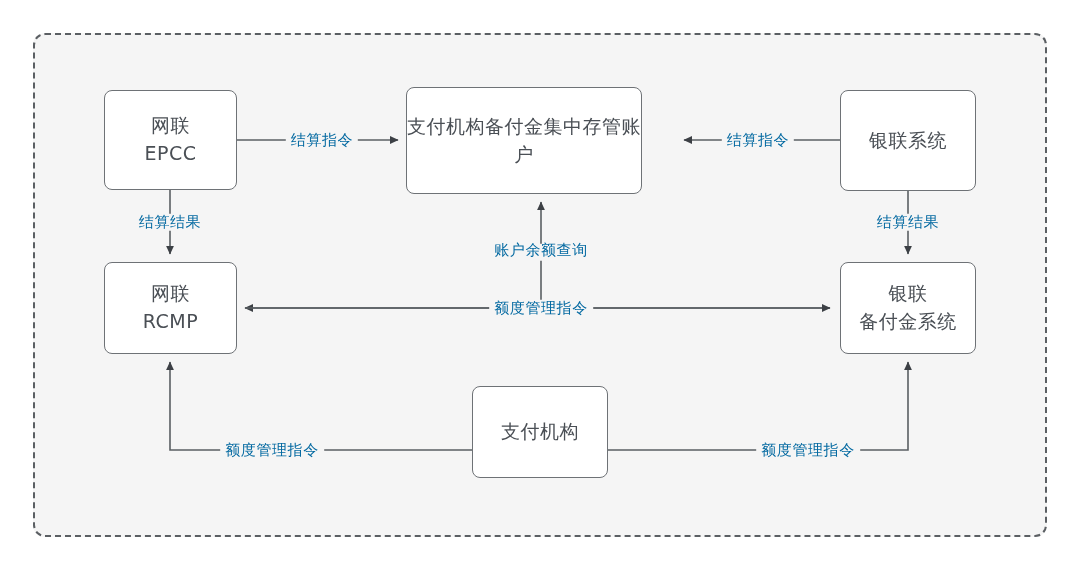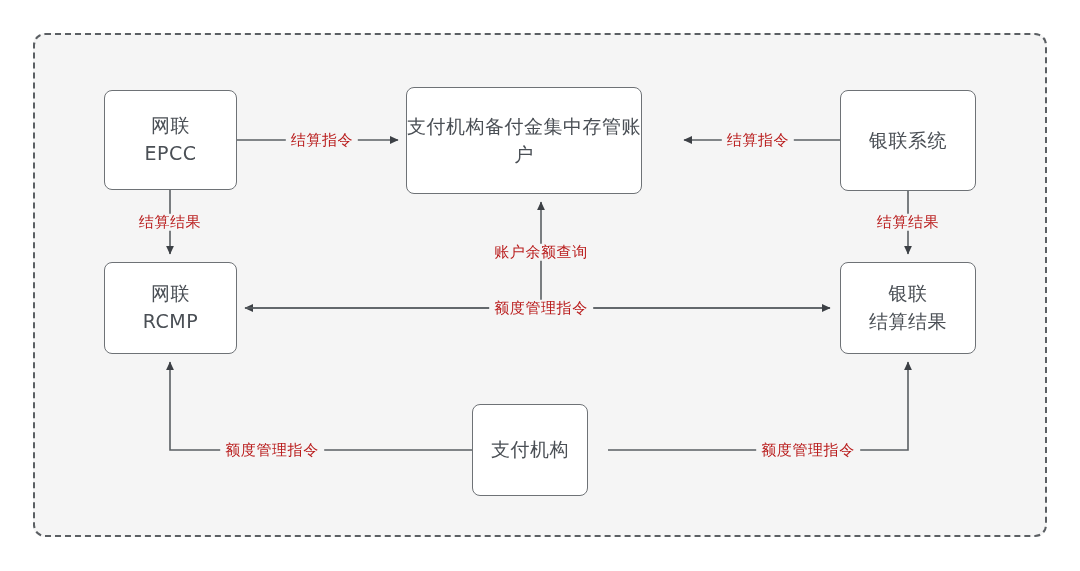--- a/index.html
+++ b/index.html
@@ -49,21 +49,21 @@
     text-align: center;
     color: #4a4f55;
     font-size: 19px;
     line-height: 1.45;
     letter-spacing: 0.5px;
     white-space: pre-line;
   }
   .node-label { display: block; white-space: pre-line; }
   .edge-label {
     position: absolute;
-    color: #b91c1c;
+    color: #0369a1;
     font-size: 15px;
     letter-spacing: 0.6px;
     background: #f5f5f5;
     padding: 0 5px;
     white-space: nowrap;
     transform: translate(-50%, -50%);
     line-height: 1.1;
     text-align: right;
   }
 </style>
@@ -128,36 +128,36 @@
     <span class="node-label">银联系统</span>
   </div>
 
   <div class="node" style="left:104px; top:262px; width:133px; height:92px;">
     <span class="node-label">网联
 RCMP</span>
   </div>
 
   <div class="node" style="left:840px; top:262px; width:136px; height:92px;">
     <span class="node-label">银联
-结算结果</span>
+备付金系统</span>
   </div>
 
-  <div class="node" style="left:472px; top:404px; width:116px; height:92px;">
+  <div class="node" style="left:472px; top:386px; width:136px; height:92px;">
     <span class="node-label">支付机构</span>
   </div>
 
   <div class="edge-label" style="left:322px; top:140px;">结算指令</div>
 
   <div class="edge-label" style="left:758px; top:140px;">结算指令</div>
 
   <div class="edge-label" style="left:170px; top:222px;">结算结果</div>
 
   <div class="edge-label" style="left:908px; top:222px;">结算结果</div>
 
-  <div class="edge-label" style="left:541px; top:252px;">账户余额查询</div>
+  <div class="edge-label" style="left:541px; top:252px;font-family:Liberation Mono, monospace;">账户余额查询</div>
 
   <div class="edge-label" style="left:541px; top:308px;">额度管理指令</div>
 
   <div class="edge-label" style="left:272px; top:450px;">额度管理指令</div>
 
   <div class="edge-label" style="left:808px; top:450px;">额度管理指令</div>
 
 </div>
 
 </body></html>

